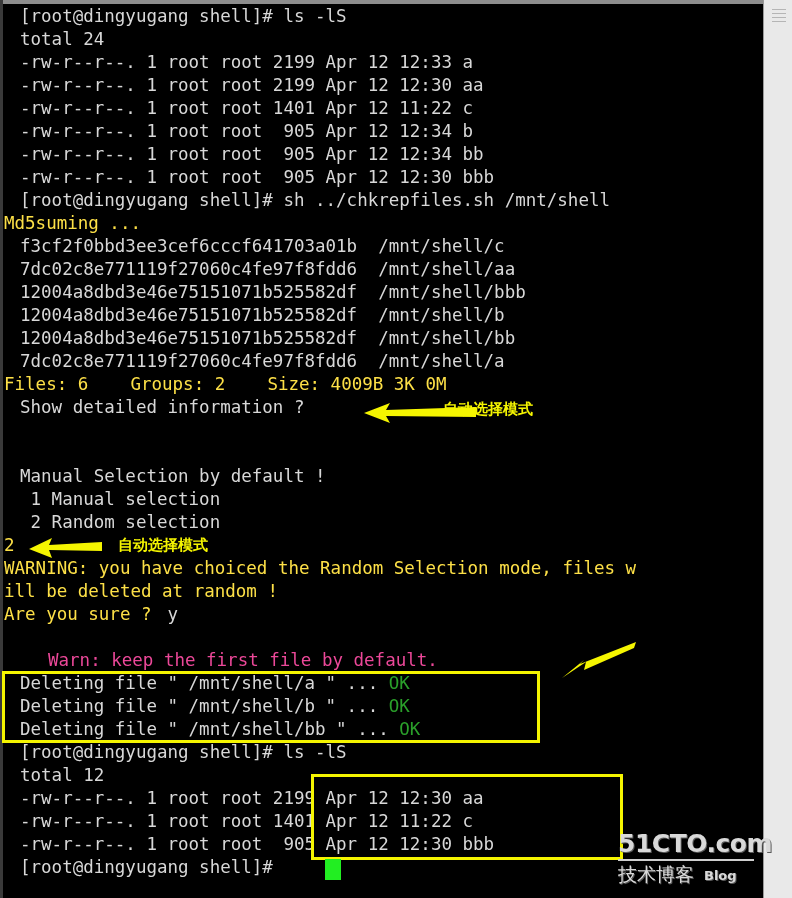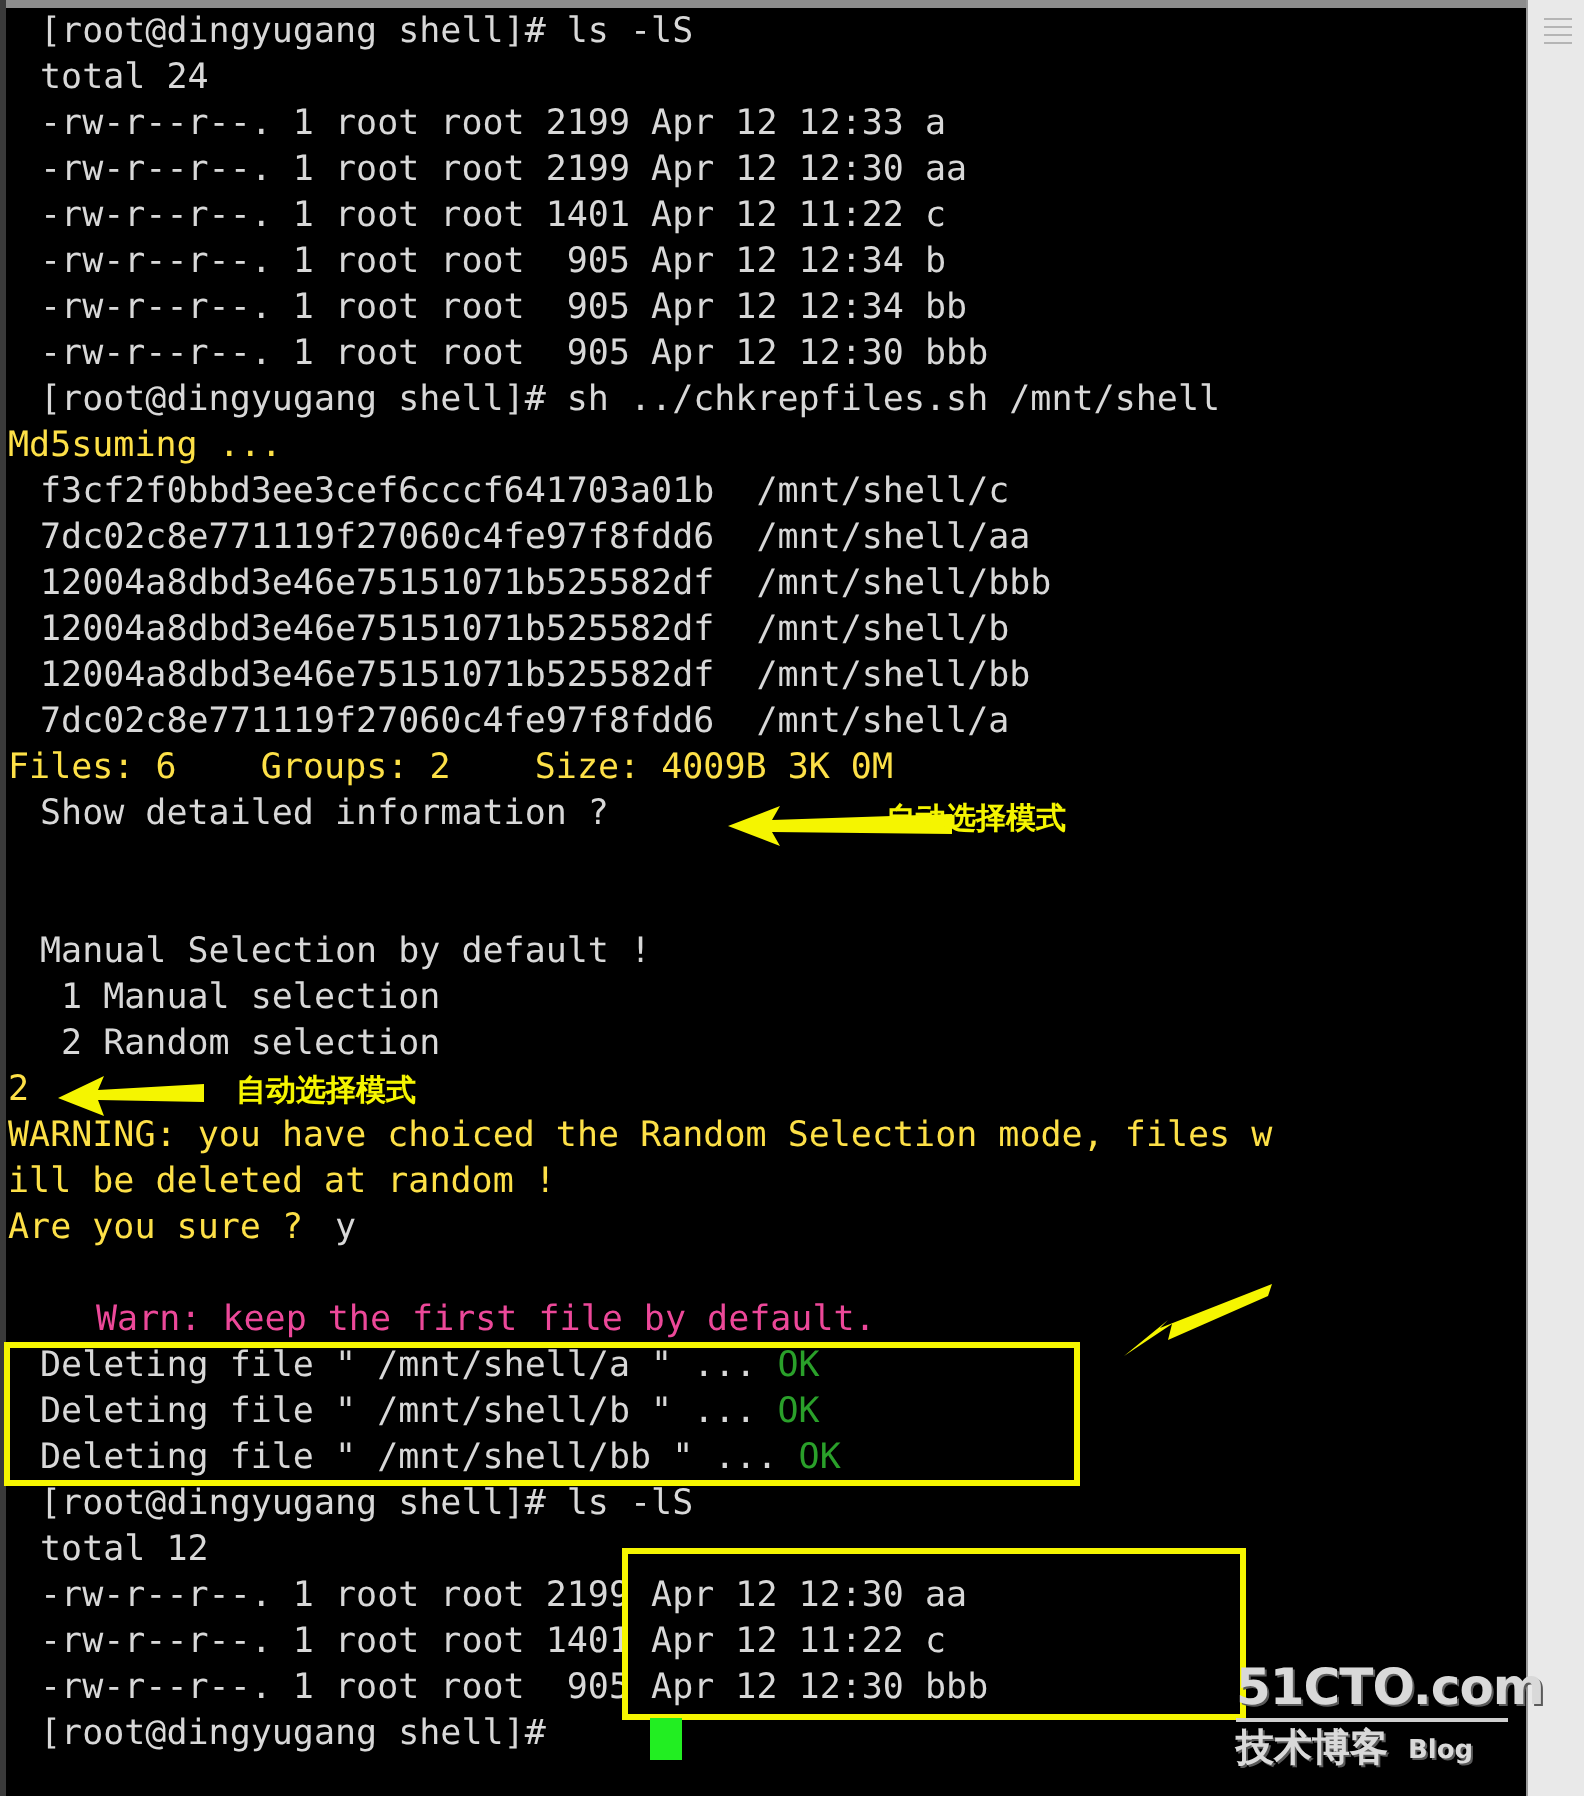--- a/index.html
+++ b/index.html
@@ -114,21 +114,21 @@
     margin: 2px 0 3px 0;
     width: 136px;
   }
   .wm-sub-row {
     display: flex;
     align-items: flex-end;
     gap: 10px;
   }
   .wm-sub {
     font-size: 19px;
-    font-weight: 700;
+    font-weight: 400;
     line-height: 20px;
     text-shadow: 1px 1px 0 #5a5a5a;
   }
   .wm-blog {
     font-size: 13px;
     font-weight: 700;
     line-height: 16px;
     text-shadow: 1px 1px 0 #5a5a5a;
   }
 </style>

